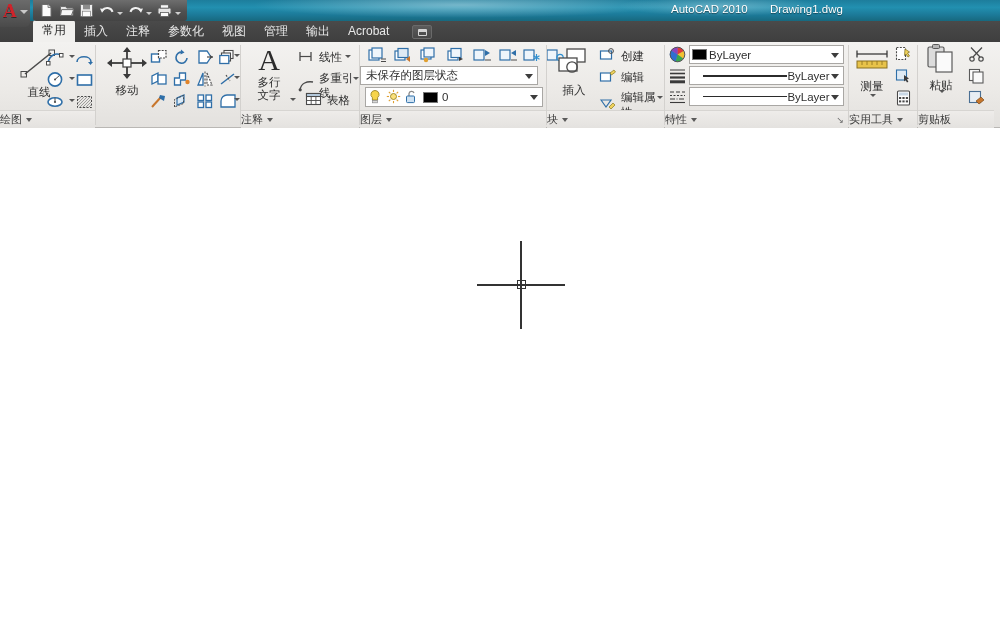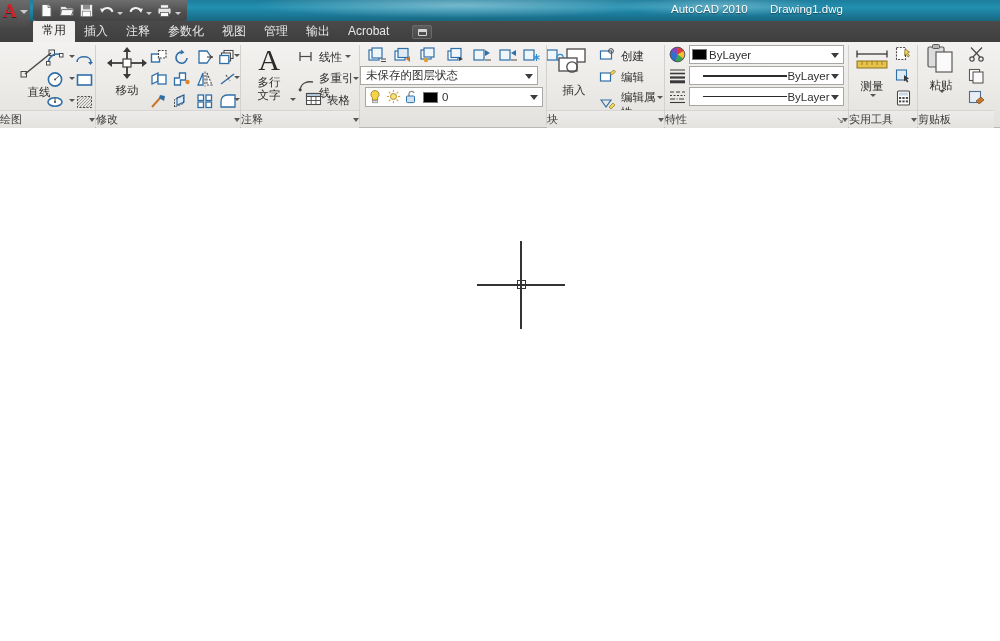--- a/index.html
+++ b/index.html
@@ -91,21 +91,21 @@
   
   .ribbon {
     position: absolute; left: 0; top: 42px; width: 1000px; height: 86px;
     background: linear-gradient(180deg, #f3f2f0 0%, #eceae7 55%, #e3e1de 100%);
     border-bottom: 1px solid #b9b7b4;
   }
   .panel { position: absolute; top: 0; height: 86px; }
   .panel .pbody { position: absolute; left: 0; top: 0; right: 0; height: 68px; }
   .panel .plabel {
     position: absolute; left: 0; right: 0; bottom: 0; height: 18px;
-    display: flex; align-items: center; justify-content: space-between;
+    display: flex; align-items: center; justify-content: flex-start;
     font-size: 11px; color: #3a3a3a; gap: 4px;
     background: linear-gradient(180deg, #eeecea 0%, #e4e2df 100%);
     border-top: 1px solid #d7d5d2;
   }
   .plabel .dn { width: 0; height: 0; border-left: 3.5px solid transparent;
                 border-right: 3.5px solid transparent; border-top: 4px solid #5a5a5a; }
   .plabel .dialog-launcher { position: absolute; right: 4px; font-size: 9px; color: #6a6a6a; }
   .vsep { position: absolute; top: 3px; width: 1px; height: 80px; background: #d3d1ce; }
 
   .bigbtn {
@@ -387,24 +387,20 @@
               <rect x="10" y="9" width="5.5" height="5.5" stroke="#2f6fa8" stroke-width="1.3" fill="#fff"></rect>
             </svg>
         </div>
         <div class="smallbtn" style="left:121px; top:48px;">
           <svg width="18" height="16" viewBox="0 0 18 16">
               <path d="M2 14V8A6 6 0 0 1 8 2h8v12z" fill="#fff" stroke="#2f6fa8" stroke-width="1.3"></path>
             </svg>
         </div>
         <div class="mini-caret" style="left:138px; top:56px;"></div>
       </div>
-      <div class="plabel">
-        <span>修改</span>
-        <span class="dn"></span>
-      </div>
     </div>
     <div class="vsep" style="left:240px;"></div>
 
     <div class="panel" style="left:241px; width:118px;">
       <div class="pbody">
         <div class="bigbtn" style="left:4px; top:2px; width:48px;">
           <span style="font-size:30px;line-height:32px;color:#2b2b2b;font-family:'Liberation Serif',serif;">A</span>
           <span class="lbl">多行</span>
           <span class="lbl">文字</span>
         </div>
@@ -545,20 +541,24 @@
           <span>
             <svg width="14" height="15" viewBox="0 0 14 15">
                 <path d="M4 7V4.6A2.6 2.6 0 0 1 9 4" fill="none" stroke="#8a8a8a" stroke-width="1.3"></path>
                 <rect x="1.5" y="7" width="8" height="6.6" rx="1" fill="#cfe2f2" stroke="#2f6fa8" stroke-width="1"></rect>
               </svg>
           </span>
           <span class="swatch-blk"></span>
           <span>0</span>
           <span class="arrow"></span>
         </div>
+      </div>
+      <div class="plabel">
+        <span>图层</span>
+        <span class="dn"></span>
       </div>
     </div>
     <div class="vsep" style="left:546px;"></div>
 
     <div class="panel" style="left:547px; width:117px;">
       <div class="pbody">
         <div class="bigbtn" style="left:4px; top:4px; width:46px;">
           <span>
             <svg width="40" height="34" viewBox="0 0 40 34">
               <rect x="13" y="3" width="18" height="13" fill="#fff" stroke="#4a4a4a" stroke-width="1.3"></rect>

